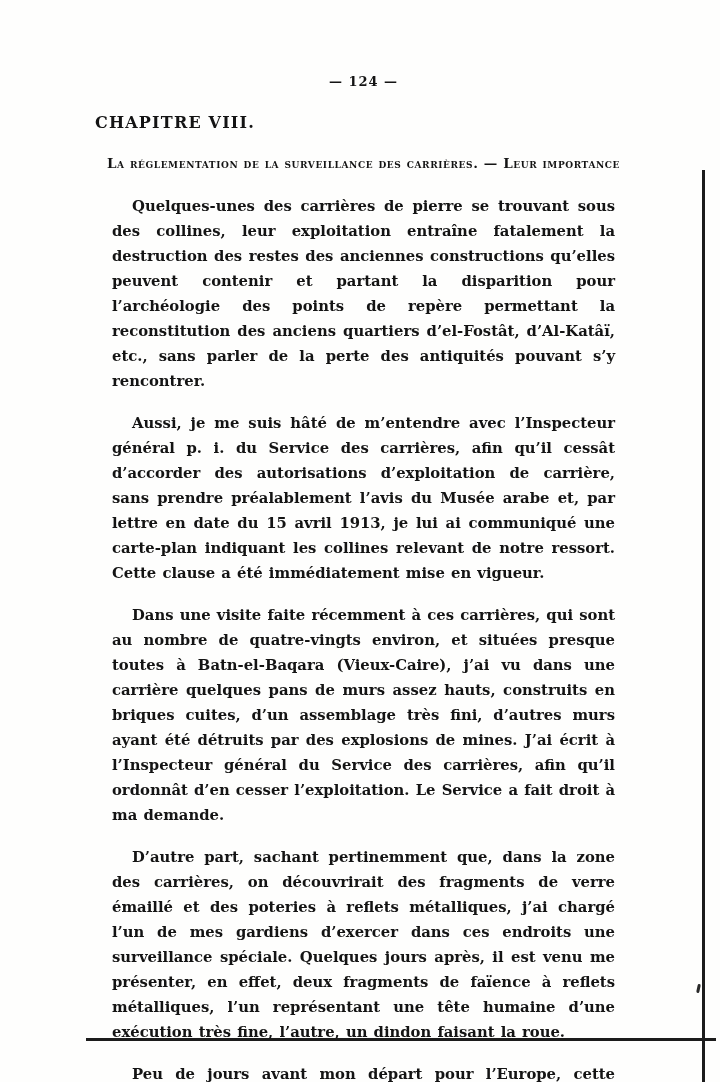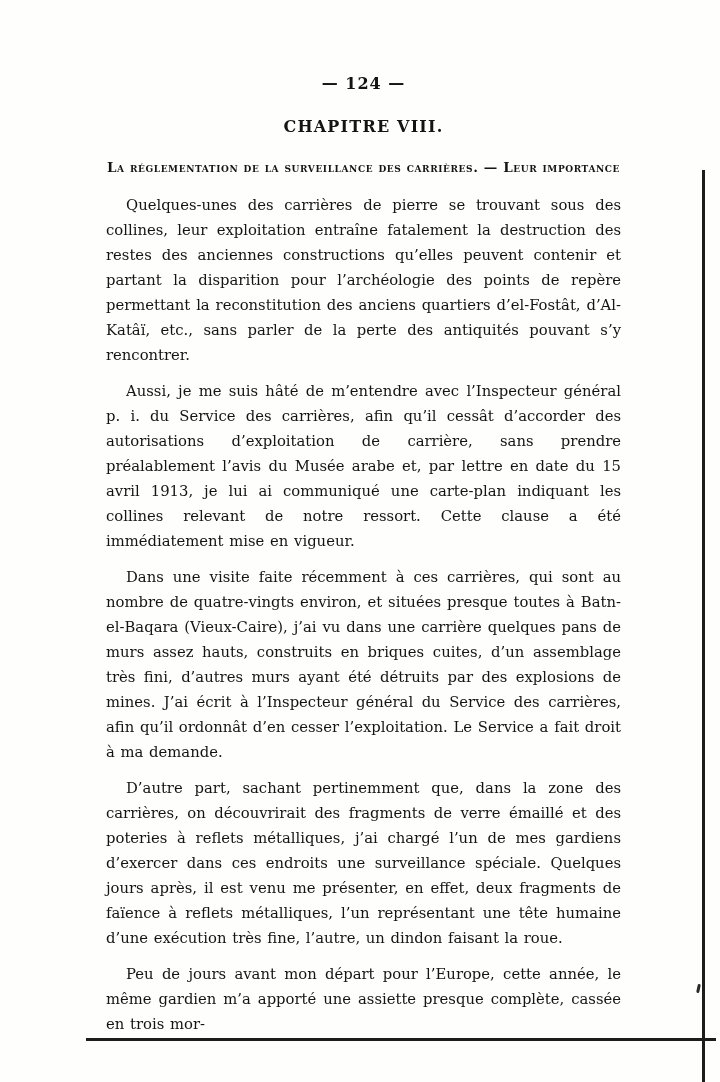--- a/index.html
+++ b/index.html
@@ -18,50 +18,50 @@
   }
   .content {
     position: absolute;
     left: 95px;
     top: 74px;
     width: 537px;
   }
   .page-number {
     text-align: center;
     font-weight: bold;
-    font-size: 16px;
+    font-size: 13px;
     letter-spacing: 1px;
     margin: 0 0 24px 0;
   }
   .chapter-title {
-    text-align: center;
     font-weight: bold;
     font-size: 16px;
     letter-spacing: 1.2px;
     margin: 0 0 18px 0;
   }
   .section-heading {
     text-align: center;
     font-weight: bold;
     font-variant: small-caps;
     font-size: 13.5px;
     letter-spacing: 0.6px;
     line-height: 26px;
     margin: 0 0 12px 0;
   }
   .section-heading .heading-line {
     display: block;
   }
   .body-text p {
-    margin: 11px;
+    margin: 17px;
     text-align: justify;
     text-indent: 20px;
     font-size: 14.8px;
     line-height: 25px;
     word-spacing: 1px;
+    font-weight: bold;
   }
   .scan-line-right {
     position: absolute;
     top: 170px;
     left: 702px;
     width: 3px;
     height: 912px;
     background: #1c1c1c;
   }
   .scan-line-bottom {

